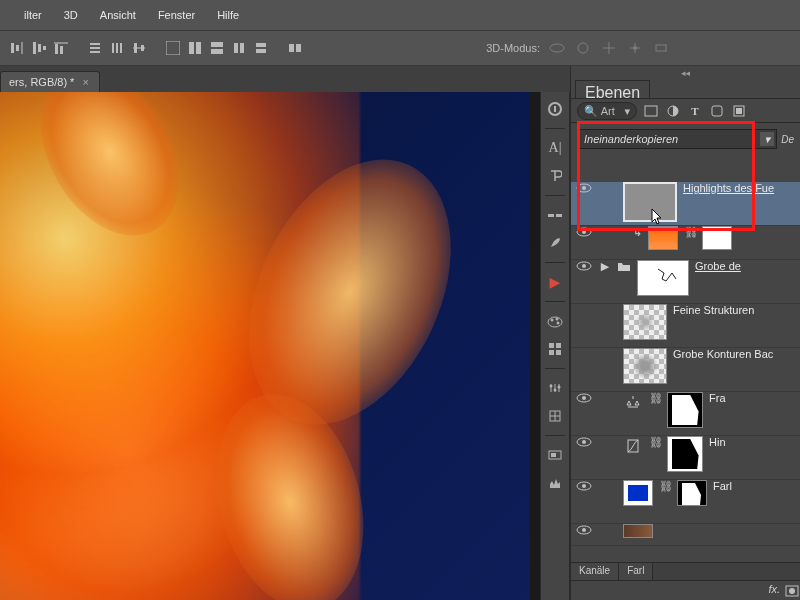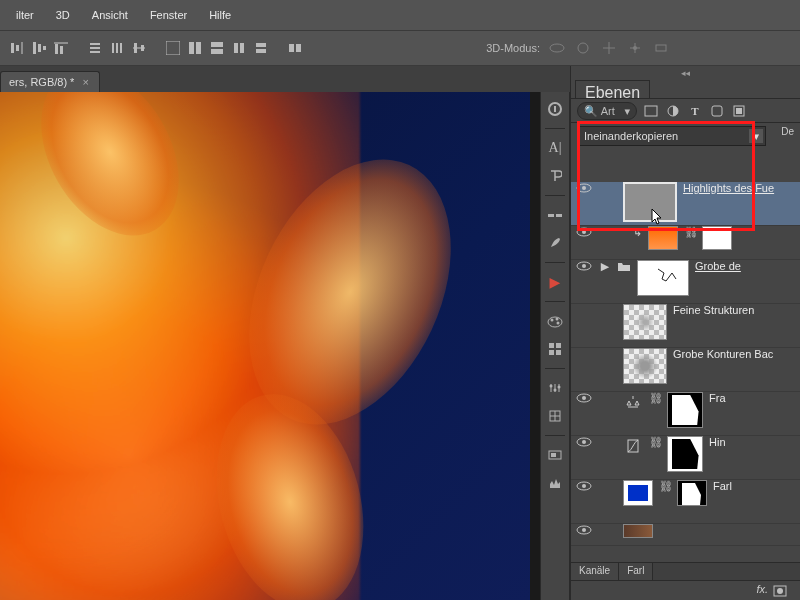--- a/index.html
+++ b/index.html
@@ -1,19 +1,19 @@
 <!DOCTYPE html>
 <html><head>
 <meta charset="utf-8">
 <style>
   * { margin: 0; padding: 0; box-sizing: border-box; font-family: Tahoma, Arial, sans-serif; font-size: 11px; }
   body { background: #535353; color: #ddd; width: 800px; height: 600px; overflow: hidden; position: relative; }
 
   
-  .menubar { height: 30px; background: #535353; display: flex; align-items: center; padding: 0 16px; gap: 22px; }
+  .menubar { height: 30px; background: #535353; display: flex; align-items: center; padding: 0 24px; gap: 22px; }
   .menubar span { color: #e8e8e8; cursor: default; }
 
   
   .optbar { height: 36px; background: #535353; border-top: 1px solid #3a3a3a; border-bottom: 1px solid #3a3a3a; display: flex; align-items: center; padding: 0 8px; position: relative; }
   .optbar .grp { display: flex; gap: 4px; margin-right: 16px; }
   .icn { width: 18px; height: 18px; display: flex; align-items: center; justify-content: center; opacity: 0.85; }
   .icn svg { display: block; }
   .optbar .lbl { margin-left: 6px; color: #bbb; }
   .modus { position: absolute; right: 130px; display:flex; align-items:center; gap:8px;}
   .titlebtn { position: absolute; right: 0; top: 0; height: 36px; background: #3d3d3d; border: 1px solid #2a2a2a; border-right: none; padding: 0 10px; line-height: 34px; color: #ccc; }
@@ -45,21 +45,21 @@
   .ptabs { height:19px; margin-top:14px; display:flex; border-bottom:1px solid #2a2a2a; }
   .ptab { padding:3px 9px 2px; background:#454545; color:#ddd; border:1px solid #2a2a2a; border-bottom:none; margin-left:4px; font-size:16px;}
 
   .toolbar2 { height:24px; border-bottom:1px solid #2a2a2a; display:flex; align-items:center; gap:6px; padding:0 6px;}
   .search { flex:0 0 60px; height:18px; background:#3a3a3a; border:1px solid #2a2a2a; border-radius:9px; color:#bbb; padding:0 6px; line-height:16px; font-size:10px; display:flex; align-items:center; gap:3px;}
   .mini { width:16px; height:16px; display:flex;align-items:center;justify-content:center; opacity:0.9;}
 
   
   .redbox { position:absolute; top:55px; left:6px; width:178px; height:110px; border:3px solid #ff1a1a; z-index:5; pointer-events:none;}
 
-  .blendrow { height:26px; display:flex; padding:0 6px; gap:15px; margin-top:3px;}
+  .blendrow { height:26px; display:flex; align-items:center; padding:0 6px; gap:4px; margin-top:3px;font-style:italic;}
   .blend { flex:1; height:20px; background:#3a3a3a; border:1px solid #222; display:flex; align-items:center; padding:0 6px; color:#ddd; position:relative;}
   .blend .dd { position:absolute; right:2px; top:2px; width:14px; height:14px; background:#555; display:flex;align-items:center;justify-content:center;}
   .deck { color:#ccc; font-size:10px; }
 
   .lockrow { height:24px; display:flex; align-items:center; gap:6px; padding:0 6px;}
   .lockrow .lab { color:#ccc; font-size:10px;}
   .lockbtn { width:18px;height:18px; background:#4c4c4c; border:1px solid #2e2e2e; display:flex;align-items:center;justify-content:center;}
 
   
   .layers { position:absolute; top:116px; left:0; right:0; bottom:40px; overflow:hidden;}
@@ -81,21 +81,21 @@
   .link { width:12px; color:#ccc; text-align:center;}
   .lname { color:#e8e8e8; white-space:nowrap; overflow:hidden; text-overflow:clip; flex:1;}
   .layer.sel .lname { text-decoration: underline; }
   .adj { width:20px; height:20px; display:flex;align-items:center;justify-content:center;}
   .cursor-img{position:absolute; width:14px;height:18px; pointer-events:none;}
 
   
   .btabs { position:absolute; bottom:20px; left:0; right:0; height:18px; background:#3f3f3f; border-top:1px solid #2a2a2a; display:flex;}
   .btab { padding:2px 8px; color:#ccc; background:#454545; border-right:1px solid #2a2a2a; font-size:10px;}
   .bottombar { position:absolute; bottom:0; left:0; right:0; height:20px; background:#454545; border-top:1px solid #2a2a2a;}
-  .bottombar .r { position:absolute; right:12px; top:2px; display:flex; gap:4px;}
+  .bottombar .r { position:absolute; right:0; top:2px; display:flex; gap:4px;}
 
   
   .vstrip { position:absolute; right:230px; top:92px; width:30px; height:508px; background:#454545; border-left:1px solid #2a2a2a; border-right:1px solid #2a2a2a; display:flex; flex-direction:column; align-items:center; padding-top:6px; gap:6px;}
   .vstrip .vi { width:22px; height:22px; display:flex; align-items:center; justify-content:center; opacity:0.8;}
   .vstrip .sep { width:20px; height:1px; background:#2a2a2a; margin:2px 0;}
 </style>
 </head>
 <body>
 
 <div class="menubar">

